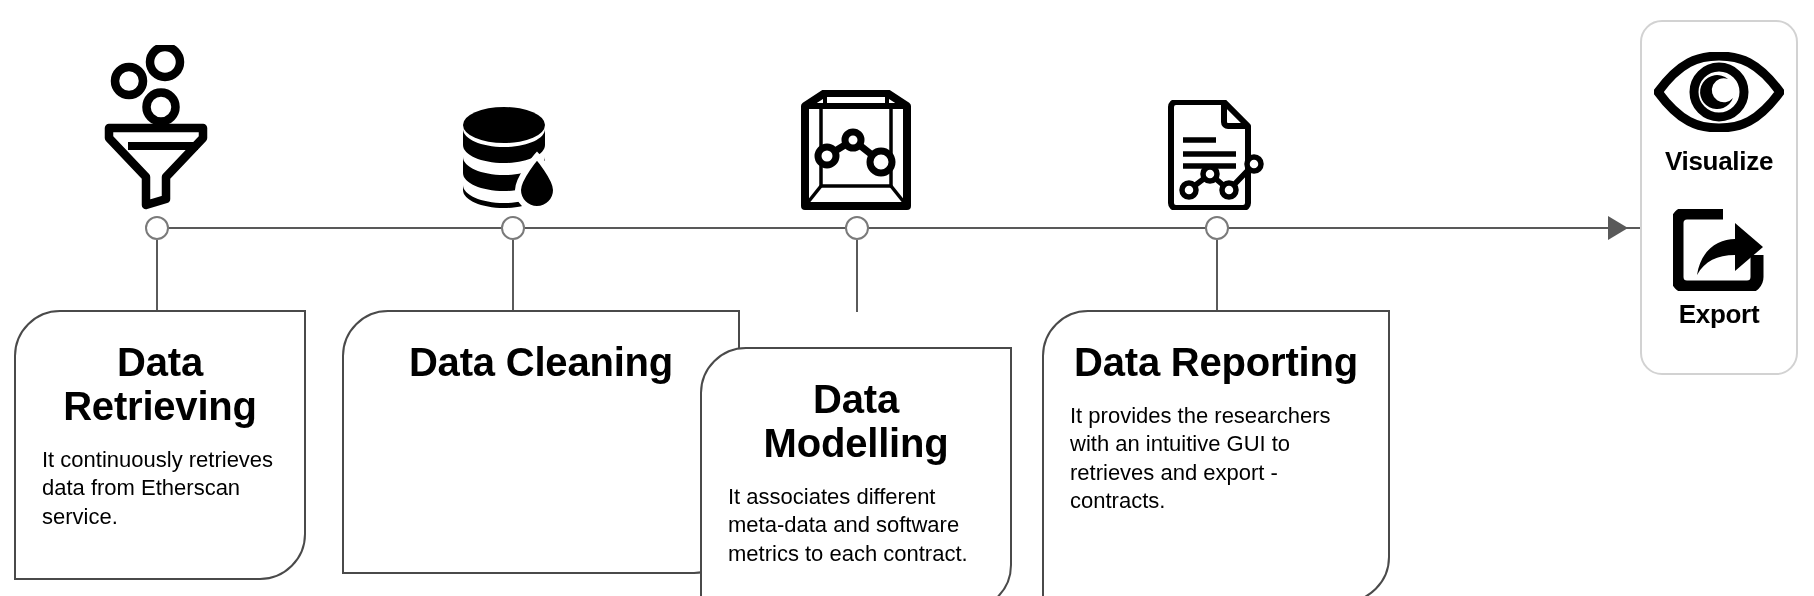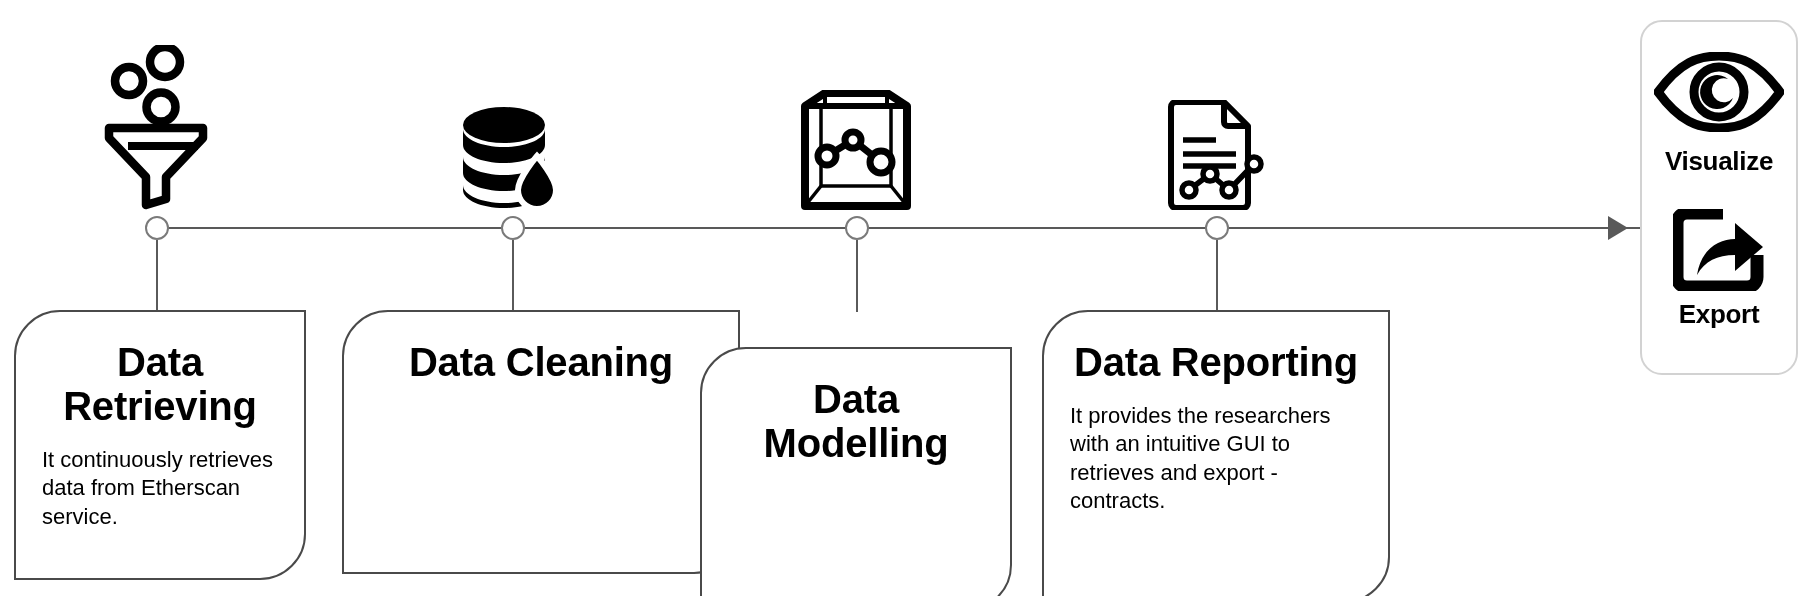--- a/index.html
+++ b/index.html
@@ -127,20 +127,21 @@
     <div class="card-title">Data Retrieving</div>
     <div class="card-desc">It continuously retrieves data from Etherscan service.</div>
   </div>
 
   <div class="card" style="left:342px;top:310px;width:398px;height:264px;">
     <div class="card-title">Data Cleaning</div>
   </div>
 
   <div class="card" style="left:700px;top:310px;width:312px;height:264px;margin-top:37px;">
     <div class="card-title">Data Modelling</div>
+    <div class="card-desc">It associates different meta-data and software metrics to each contract.</div>
   </div>
 
   <div class="card" style="left:1042px;top:310px;width:348px;height:293px;">
     <div class="card-title">Data Reporting</div>
     <div class="card-desc">It provides the researchers with an intuitive GUI to retrieves and export -contracts.</div>
   </div>
 
   <div class="panel">
 
     <div class="panel-item">

